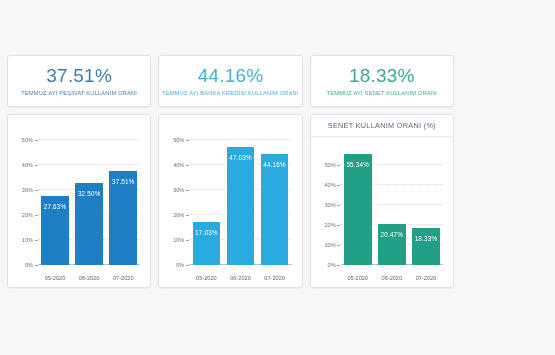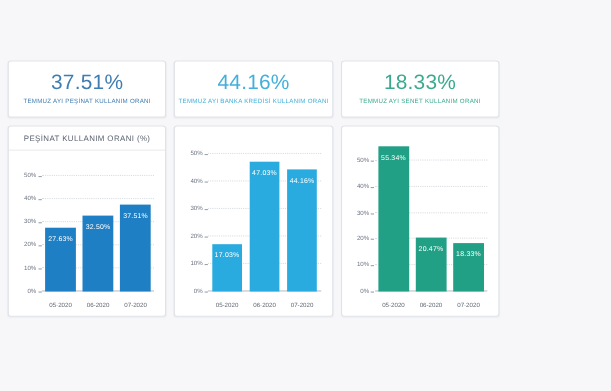--- a/index.html
+++ b/index.html
@@ -148,21 +148,20 @@
 
   <div class="row">
 
     <div class="col">
       <div class="kpi-card">
         <div class="kpi-value" style="color: rgb(62, 124, 177);">37.51%</div>
         <div class="kpi-caption" style="color: rgb(62, 124, 177);">TEMMUZ AYI PEŞİNAT KULLANIM ORANI</div>
       </div>
 
       <div class="chart-card">
-        <div class="chart-head">PEŞİNAT KULLANIM ORANI (%)</div>
         <div class="chart-body">
           <div class="plot">
               <div class="gridline base" style="bottom: 0%;">
                 <span class="ytick">0%</span>
               </div>
               <div class="gridline" style="bottom: 18.1818%;">
                 <span class="ytick">10%</span>
               </div>
               <div class="gridline" style="bottom: 36.3636%;">
                 <span class="ytick">20%</span>
@@ -257,20 +256,21 @@
       </div>
     </div>
 
     <div class="col">
       <div class="kpi-card">
         <div class="kpi-value" style="color: rgb(58, 169, 141);">18.33%</div>
         <div class="kpi-caption" style="color: rgb(58, 169, 141);">TEMMUZ AYI SENET KULLANIM ORANI</div>
       </div>
 
       <div class="chart-card">
+        <div class="chart-head">SENET KULLANIM ORANI (%)</div>
         <div class="chart-body">
           <div class="plot">
               <div class="gridline base" style="bottom: 0%;">
                 <span class="ytick">0%</span>
               </div>
               <div class="gridline" style="bottom: 17.2414%;">
                 <span class="ytick">10%</span>
               </div>
               <div class="gridline" style="bottom: 34.4828%;">
                 <span class="ytick">20%</span>

